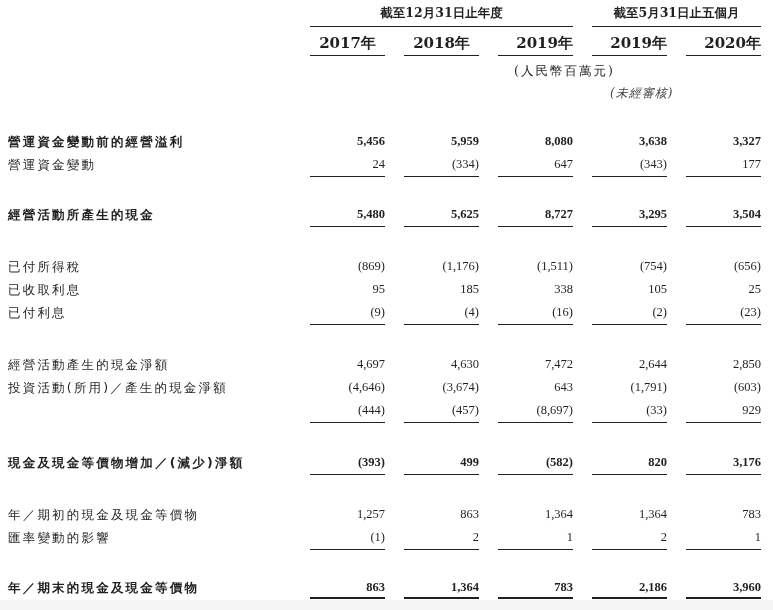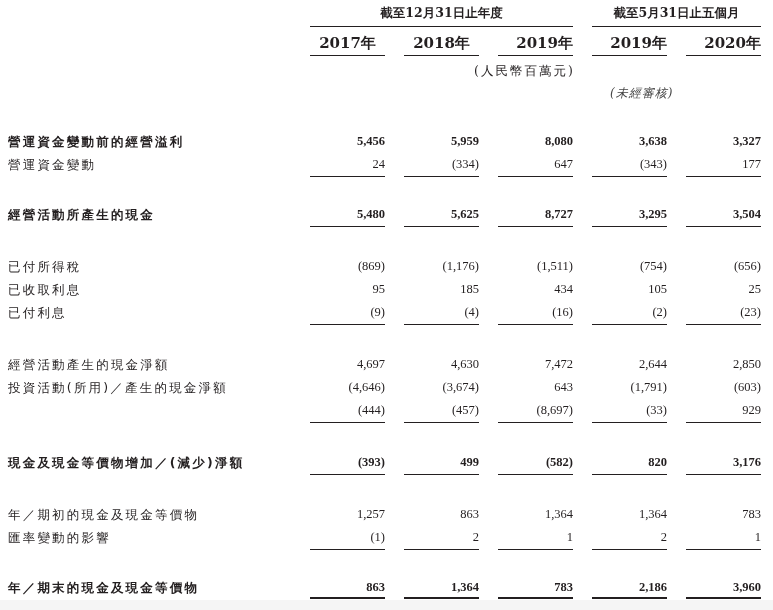--- a/index.html
+++ b/index.html
@@ -46,21 +46,21 @@
   <div class="col-head c1" style="text-align:center;">2018年</div>
   <div class="col-head c2" style="text-align:right;">2019年</div>
   <div class="col-head c3" style="text-align:right;">2019年</div>
   <div class="col-head c4" style="text-align:right;">2020年</div>
   <div class="col-line c0"></div>
   <div class="col-line c1"></div>
   <div class="col-line c2"></div>
   <div class="col-line c3"></div>
   <div class="col-line c4"></div>
 
-  <div class="unit" style="left:474px;">(人民幣百萬元)</div>
+  <div class="unit" style="left:514px;">(人民幣百萬元)</div>
   <div class="unaudited" style="left:610px;text-align:center;">(未經審核)</div>
 
   <div class="row bold" style="top:134px;">
     <span class="label">營運資金變動前的經營溢利</span>
     <span class="v c0">5,456</span>
     <span class="v c1">5,959</span>
     <span class="v c2">8,080</span>
     <span class="v c3">3,638</span>
     <span class="v c4">3,327</span>
   </div>
@@ -99,21 +99,21 @@
     <span class="v c1 paren">(1,176)</span>
     <span class="v c2 paren">(1,511)</span>
     <span class="v c3 paren">(754)</span>
     <span class="v c4 paren">(656)</span>
   </div>
 
   <div class="row" style="top:282px;">
     <span class="label">已收取利息</span>
     <span class="v c0">95</span>
     <span class="v c1">185</span>
-    <span class="v c2">434</span>
+    <span class="v c2">338</span>
     <span class="v c3">105</span>
     <span class="v c4">25</span>
   </div>
 
   <div class="row" style="top:305px;padding-left:12px;">
     <span class="label">已付利息</span>
     <span class="v c0 paren">(9)</span>
     <span class="v c1 paren">(4)</span>
     <span class="v c2 paren">(16)</span>
     <span class="v c3 paren">(2)</span>

